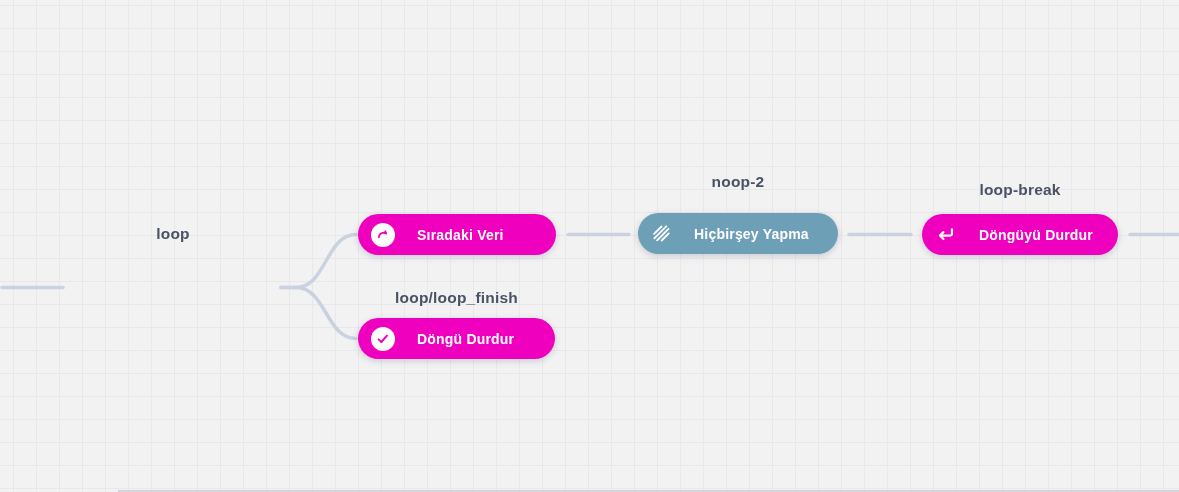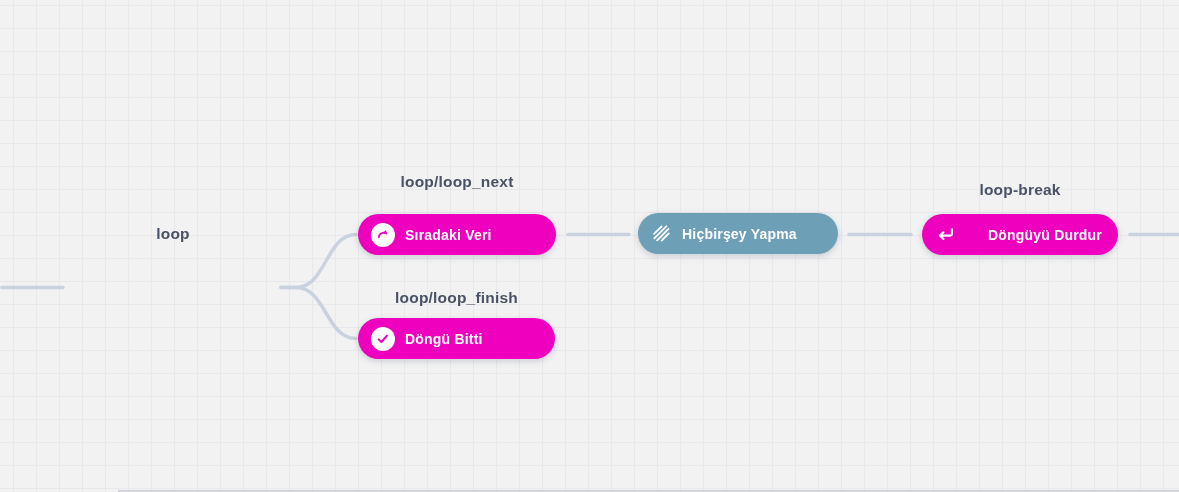--- a/index.html
+++ b/index.html
@@ -39,21 +39,21 @@
     white-space: nowrap;
   }
 
   .node {
     position: absolute;
     height: 41px;
     border-radius: 21px;
     display: flex;
     align-items: center;
     padding: 0 16px 0 13px;
-    gap: 10px;
+    gap: 22px;
     box-shadow: 0 2px 6px rgba(60, 70, 95, 0.22);
     cursor: pointer;
   }
   .node .title {
     color: #ffffff;
     font-size: 14px;
     font-weight: 700;
     letter-spacing: 0.2px;
     white-space: nowrap;
   }
@@ -86,57 +86,57 @@
   <svg class="connections">
     <path d="M 2 287.5 H 63"></path>
     <path d="M 281 287.5 H 296 C 326 287.5 326 234.5 356 234.5"></path>
     <path d="M 281 287.5 H 296 C 326 287.5 326 338.5 356 338.5"></path>
     <path d="M 568 234.5 H 629"></path>
     <path d="M 849 234.5 H 911"></path>
     <path d="M 1130 234.5 H 1180"></path>
   </svg>
 
   <div class="node-label" style="left:73px; top:225px; width:200px;">loop</div>
-  <div class="node-label" style="left:358px; top:173px; width:198px;">loop/loop_next</div>
   <div class="node-label" style="left:358px; top:289px; width:197px;">loop/loop_finish</div>
+  <div class="node-label" style="left:638px; top:173px; width:200px;">noop-2</div>
   <div class="node-label" style="left:922px; top:181px; width:196px;">loop-break</div>
 
 
   <div class="node" style="left: 358px; top: 214px; width: 198px; background: rgb(238, 0, 190);">
     <span class="icon-bubble">
       <svg width="16" height="16" viewBox="0 0 24 24">
         <path class="stroke-pink" stroke-width="2.6" d="M5.8 15.4a7 7 0 0 1 11-5.6"></path>
         <path class="fill-pink" d="M16.2 4.4l2.2 6.6-6.7-1.5z"></path>
       </svg>
     </span>
     <span class="title">Sıradaki Veri</span>
   </div>
 
   <div class="node" style="left: 358px; top: 318px; width: 197px; background: rgb(238, 0, 190);">
     <span class="icon-bubble">
       <svg width="16" height="16" viewBox="0 0 24 24">
         <path class="stroke-pink" stroke-width="3" d="M5.5 12.5l4 4 8.5-9.5"></path>
       </svg>
     </span>
-    <span class="title">Döngü Bitti</span>
+    <span class="title">Döngü Durdur</span>
   </div>
 
   <div class="node" style="left: 638px; top: 213px; width: 200px; background: rgb(109, 159, 183);">
     <span class="icon">
       <svg width="21" height="21" viewBox="0 0 24 24">
         <path class="stroke-white" stroke-width="2.1" d="M3.5 12.5L12 4"></path>
         <path class="stroke-white" stroke-width="2.1" d="M3.8 17.5L17.5 3.8"></path>
         <path class="stroke-white" stroke-width="2.1" d="M7 19.8L20 6.8"></path>
         <path class="stroke-white" stroke-width="2.1" d="M12.2 20L20.3 11.9"></path>
       </svg>
     </span>
     <span class="title">Hiçbirşey Yapma</span>
   </div>
 
-  <div class="node" style="left: 922px; top: 214px; width: 196px; background: rgb(238, 0, 190); justify-content: space-between;">
+  <div class="node" style="left: 922px; top: 214px; width: 196px; background: rgb(238, 0, 190);">
     <span class="icon">
       <svg width="22" height="22" viewBox="0 0 24 24">
         <path class="stroke-white" stroke-width="2.4" d="M18.5 5.8v5a1.8 1.8 0 0 1-1.8 1.8H5.8"></path>
         <polyline class="stroke-white" stroke-width="2.4" points="9.2,8.9 5.4,12.6 9.2,16.3"></polyline>
       </svg>
     </span>
     <span class="title">Döngüyü Durdur</span>
   </div>
 
   <div class="bottom-edge"></div>

